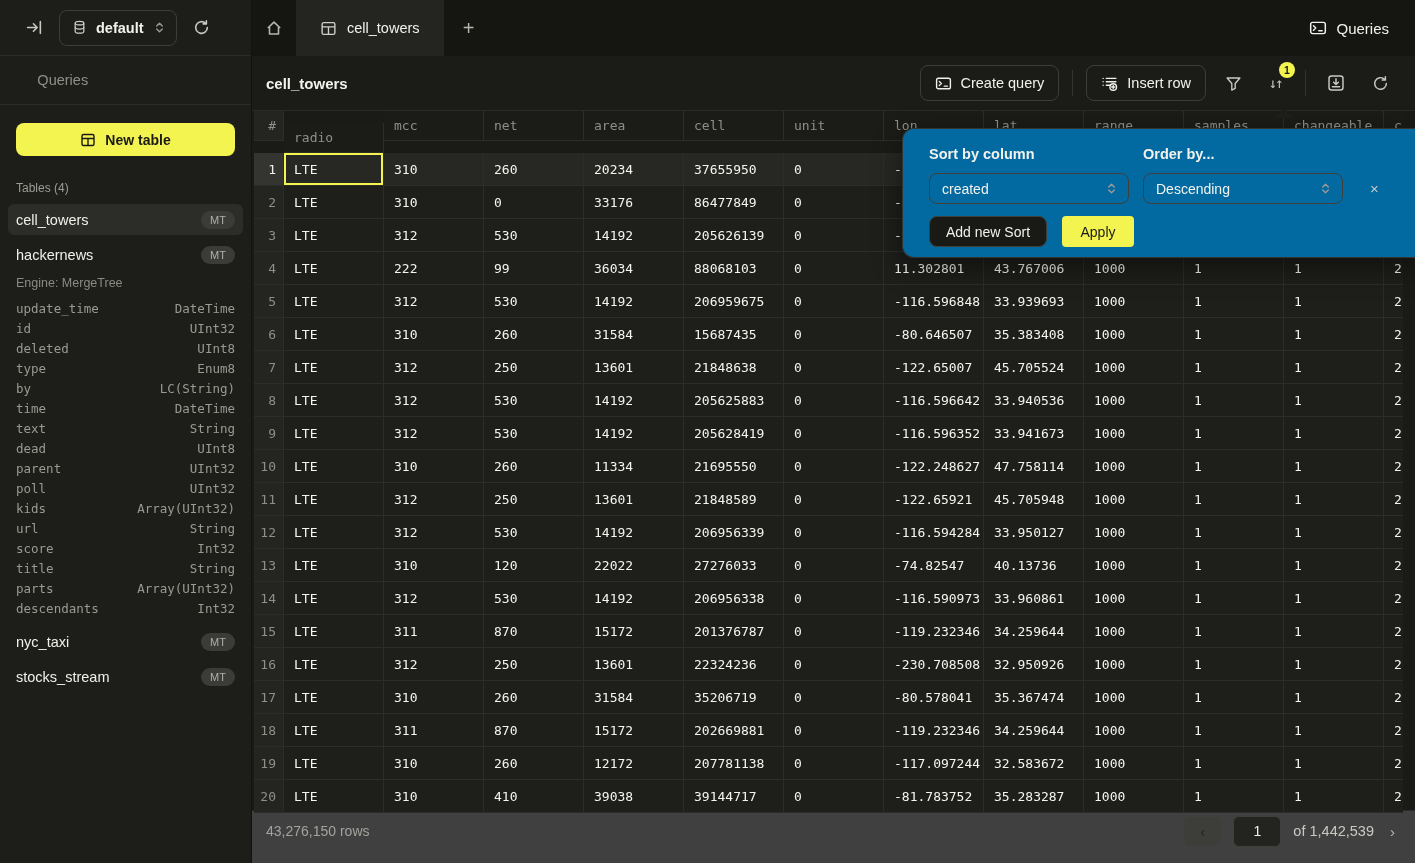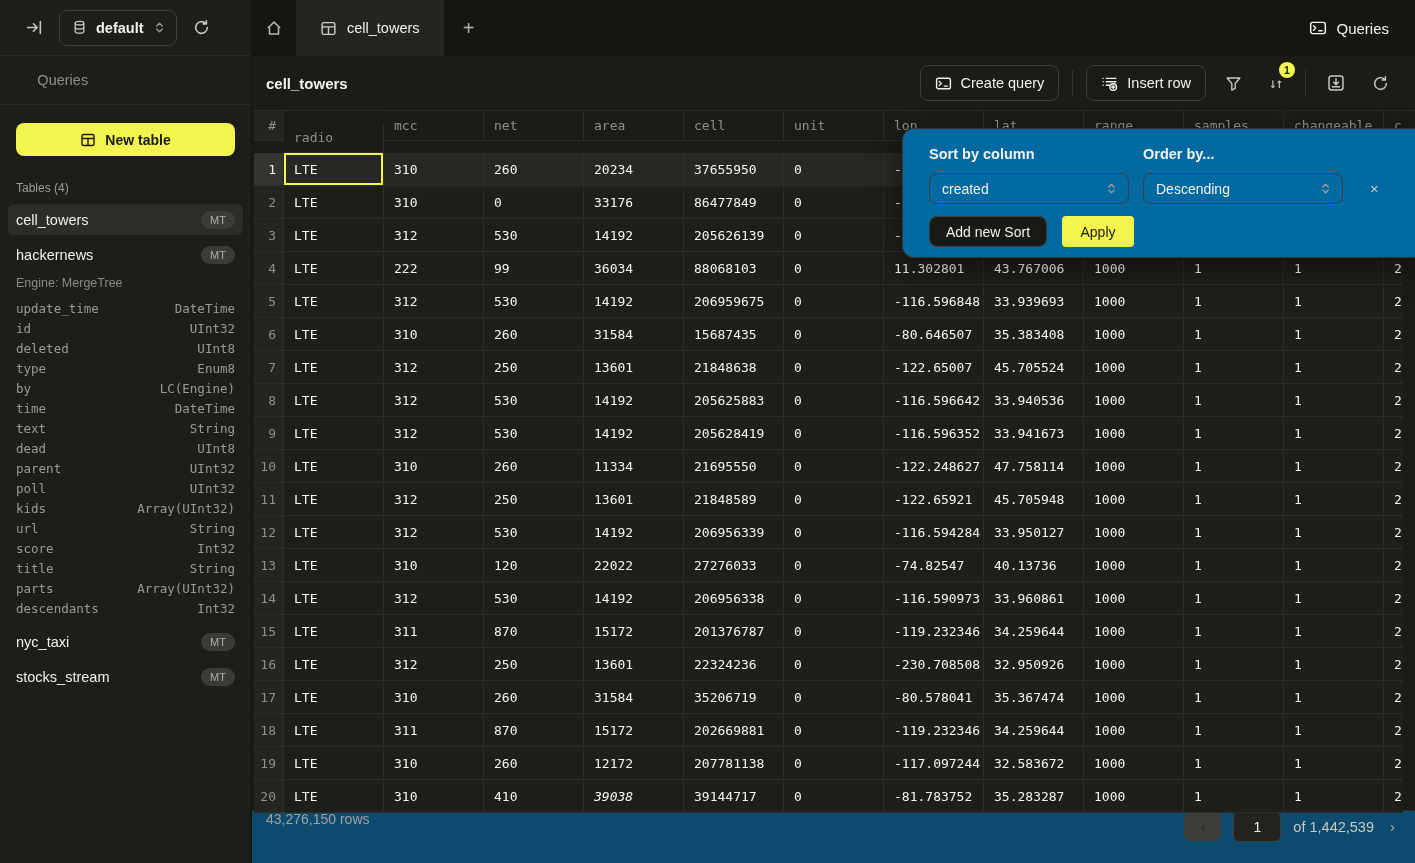--- a/index.html
+++ b/index.html
@@ -63,22 +63,22 @@
   .g-cell { flex:none; border-right:1px solid #2c2c28; border-bottom:1px solid #2c2c28;
     display:flex; align-items:center; padding-left:10px; font-size:13px; color:#f5f5f0;
     font-family:"DejaVu Sans Mono", monospace; white-space:nowrap; overflow:hidden; background:#1e1e1b; height:33px; }
   .g-head .g-cell { height:30px; background:#1b1b18; color:#8f8f8a; }
   .c-num { justify-content:flex-end; padding:0 7px 0 0; background:#242421 !important; color:#8f8f8a !important; }
   .g-row.selrow .g-cell { background:#272723; }
   .g-row.selrow .c-num { background:#343430 !important; color:#f2f2ed !important; }
   .g-cell.selcell { box-shadow:inset 0 0 0 2px #f3f450; }
 
   
-  .footer { position:absolute; left:252px; right:0; bottom:0; height:53px; background:#0c4a6e; border-top:1px solid #2a2a27;
-    display:flex; align-items:flex-start; padding:0 16px 12px 14px; }
+  .footer { position:absolute; left:252px; right:0; bottom:0; height:53px; background:#404040; border-top:1px solid #2a2a27;
+    display:flex; align-items:center; padding:0 16px 12px 14px; }
   .rowcount { color:#a3a39e; font-size:14px; }
   .pager { margin-left:auto; display:flex; align-items:center; gap:12px; }
   .pg-prev { width:37px; height:29px; background:#3d3d3a; border-radius:6px; display:flex; align-items:center; justify-content:center;
     color:#24241f; font-size:15px; cursor:default; }
   .pg-input { width:48px; height:31px; background:#232320; border:1px solid #3f3f3c; border-radius:6px; color:#f2f2ed;
     text-align:center; font-size:14px; outline:none; font-family:"Liberation Sans",sans-serif; }
   .pg-of { color:#c9c9c4; font-size:14.5px; }
   .pg-next { color:#b5b5b0; font-size:15px; cursor:pointer; padding:0 4px; }
 
   
@@ -169,21 +169,21 @@
         <div class="schema-row">
           <span>deleted</span>
           <span>UInt8</span>
         </div>
         <div class="schema-row">
           <span>type</span>
           <span>Enum8</span>
         </div>
         <div class="schema-row">
           <span>by</span>
-          <span>LC(Engine)</span>
+          <span>LC(String)</span>
         </div>
         <div class="schema-row">
           <span>time</span>
           <span>DateTime</span>
         </div>
         <div class="schema-row">
           <span>text</span>
           <span>String</span>
         </div>
         <div class="schema-row">
@@ -604,21 +604,21 @@
             <div class="g-cell" style="width: 100px;">1000</div>
             <div class="g-cell" style="width: 100px;">1</div>
             <div class="g-cell" style="width: 100px;">1</div>
             <div class="g-cell" style="width: 100px;">2</div>
           </div>
           <div class="g-row">
             <div class="g-cell c-num" style="width: 30px;">20</div>
             <div class="g-cell" style="width: 100px;">LTE</div>
             <div class="g-cell" style="width: 100px;">310</div>
             <div class="g-cell" style="width: 100px;">410</div>
-            <div class="g-cell" style="width: 100px; font-style: italic;">39038</div>
+            <div class="g-cell" style="width: 100px;">39038</div>
             <div class="g-cell" style="width: 100px;">39144717</div>
             <div class="g-cell" style="width: 100px;">0</div>
             <div class="g-cell" style="width: 100px;">-81.783752</div>
             <div class="g-cell" style="width: 100px;">35.283287</div>
             <div class="g-cell" style="width: 100px;">1000</div>
             <div class="g-cell" style="width: 100px;">1</div>
             <div class="g-cell" style="width: 100px;">1</div>
             <div class="g-cell" style="width: 100px;">2</div>
           </div>
         </div>

